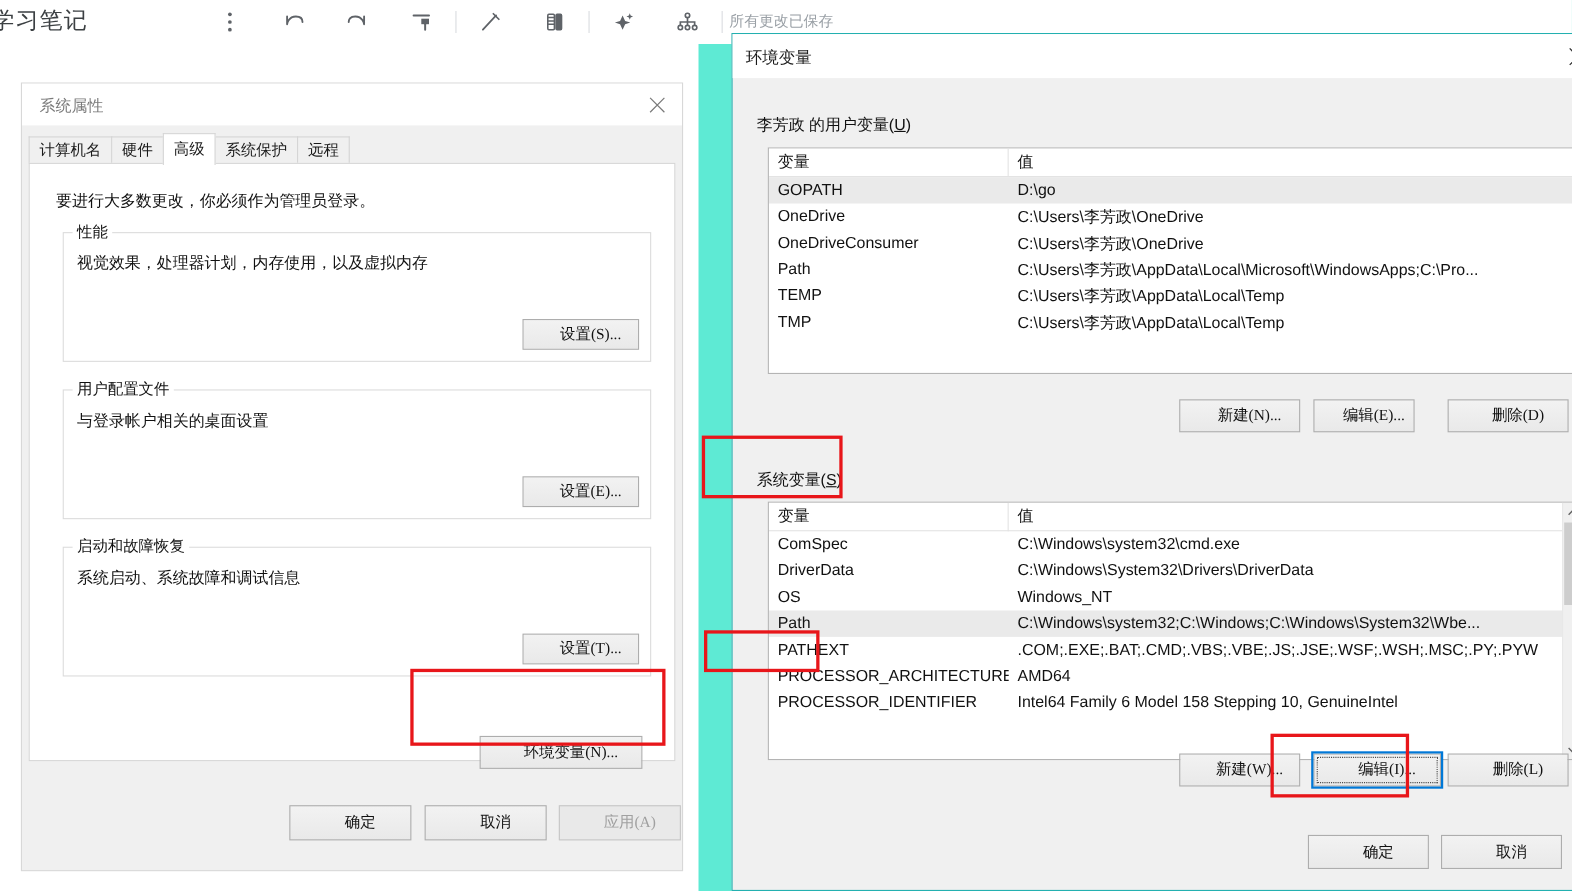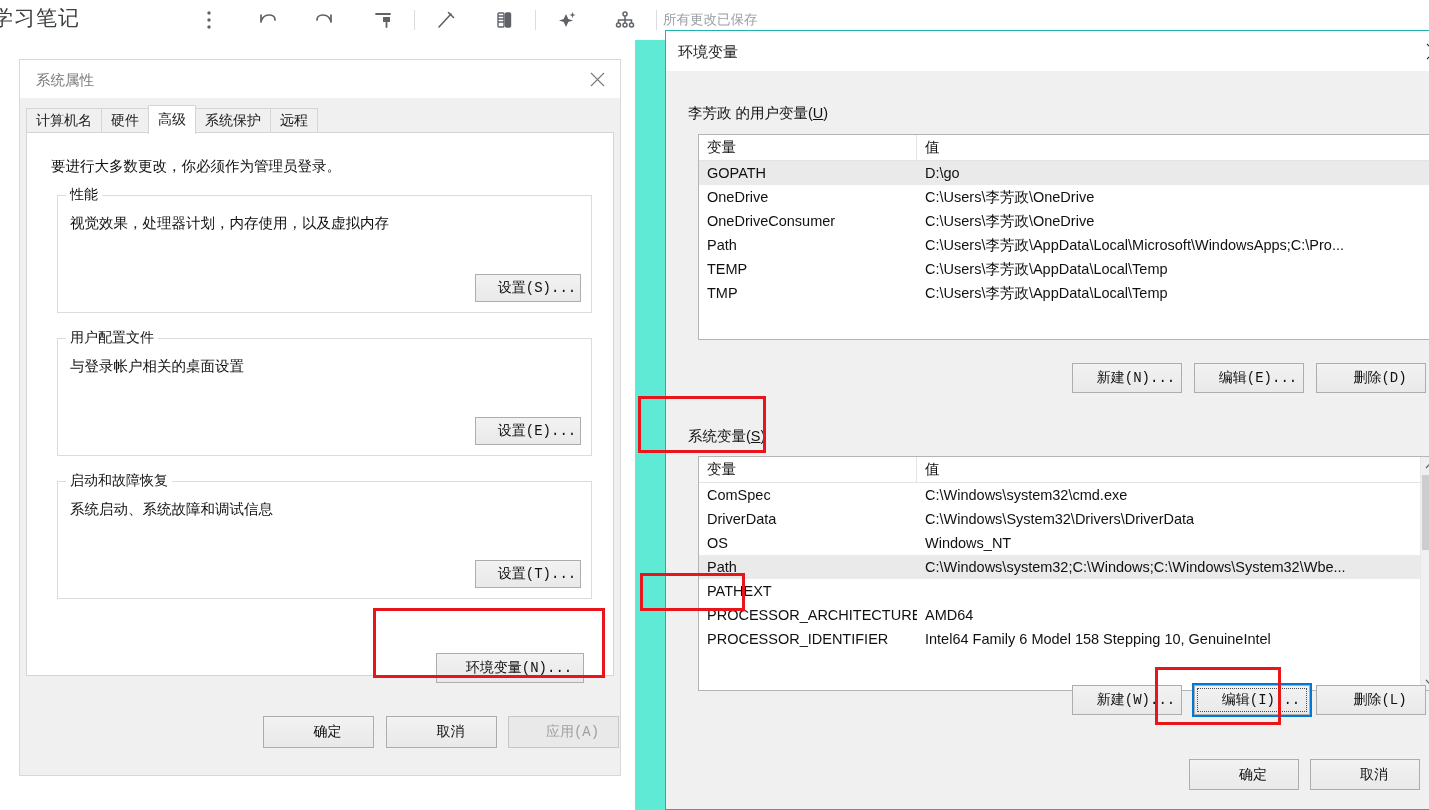--- a/index.html
+++ b/index.html
@@ -44,21 +44,21 @@
     white-space:nowrap;
   }
   .dlg-close {
     position:absolute; top:0; right:0; width:46px; height:38px;
     display:flex; align-items:center; justify-content:center; color:#4a4a4a;
   }
   .dlg-close svg { display:block; }
 
   
   #sysprops {
-    left:20px; top:60px; width:600px; height:715px;
+    left:20px; top:76px; width:600px; height:715px;
     background:#f0f0f0;
     box-shadow:0 0 0 1px #d8d8d8;
   }
   #sysprops .dlg-title-bar { height:38px; background:#ffffff; }
   .tabstrip {
     position:absolute; left:6px; top:46px; height:27px;
     display:flex; align-items:flex-end; font-size:14px;
   }
   .tab {
     height:25px; padding:0 9px; display:flex; align-items:center;
@@ -84,21 +84,21 @@
     position:absolute; top:-10px; left:8px; background:#ffffff;
     padding:0 4px; font-size:14px; color:#111; white-space:nowrap;
   }
   .gb-desc {
     position:absolute; left:12px; top:18px; font-size:14.5px; color:#111;
     white-space:nowrap;
   }
   .btn {
     background:linear-gradient(#f2f2f2,#e9e9e9);
     border:1px solid #adadad; color:#111;
-    font-family:Liberation Mono, monospace;
+    font-family:Liberation Serif, serif;
     font-size:14px; display:flex; align-items:center; justify-content:center;
     white-space:nowrap; cursor:default; position:absolute;padding-left:18px;
   }
   .btn.disabled { color:#a0a0a0; background:#e9e9e9; border-color:#c6c6c6; }
   .btn.focused { outline:2px solid #0078d7; outline-offset:0px; }
   .btn.focused::after {
     content:""; position:absolute; left:2px; top:2px; right:2px; bottom:2px;
     border:1px dotted #4a4a4a; pointer-events:none;
   }
 
@@ -320,21 +320,21 @@
           <div class="col-val">C:\Users\李芳政\AppData\Local\Temp</div>
         </div>
         <div class="lb-row">
           <div class="col-var">TMP</div>
           <div class="col-val">C:\Users\李芳政\AppData\Local\Temp</div>
         </div>
       </div>
     </div>
 
     <div class="btn" style="left:406px; top:332px; width:110px; height:30px;">新建(N)...</div>
-    <div class="btn" style="left:528px; top:332px; width:110px; height:30px;">编辑(E)...</div>
+    <div class="btn" style="left:528px; top:332px; width:92px; height:30px;">编辑(E)...</div>
     <div class="btn" style="left:650px; top:332px; width:110px; height:30px;">删除(D)</div>
 
     <div class="ev-group-label" style="left:22px; top:396px;">
       <span>系统变量(</span><u>S</u><span>)</span>
     </div>
 
     <div class="listbox" style="left:32px; top:425px; width:740px; height:235px;">
       <div class="lb-head" style="padding-right:17px;">
         <div class="col-var">变量</div>
         <div class="col-val">值</div>
@@ -351,20 +351,21 @@
         <div class="lb-row">
           <div class="col-var">OS</div>
           <div class="col-val">Windows_NT</div>
         </div>
         <div class="lb-row selected">
           <div class="col-var">Path</div>
           <div class="col-val">C:\Windows\system32;C:\Windows;C:\Windows\System32\Wbe...</div>
         </div>
         <div class="lb-row">
           <div class="col-var">PATHEXT</div>
+          <div class="col-val">.COM;.EXE;.BAT;.CMD;.VBS;.VBE;.JS;.JSE;.WSF;.WSH;.MSC;.PY;.PYW</div>
         </div>
         <div class="lb-row">
           <div class="col-var">PROCESSOR_ARCHITECTURE</div>
           <div class="col-val">AMD64</div>
         </div>
         <div class="lb-row">
           <div class="col-var">PROCESSOR_IDENTIFIER</div>
           <div class="col-val">Intel64 Family 6 Model 158 Stepping 10, GenuineIntel</div>
         </div>
       </div>

